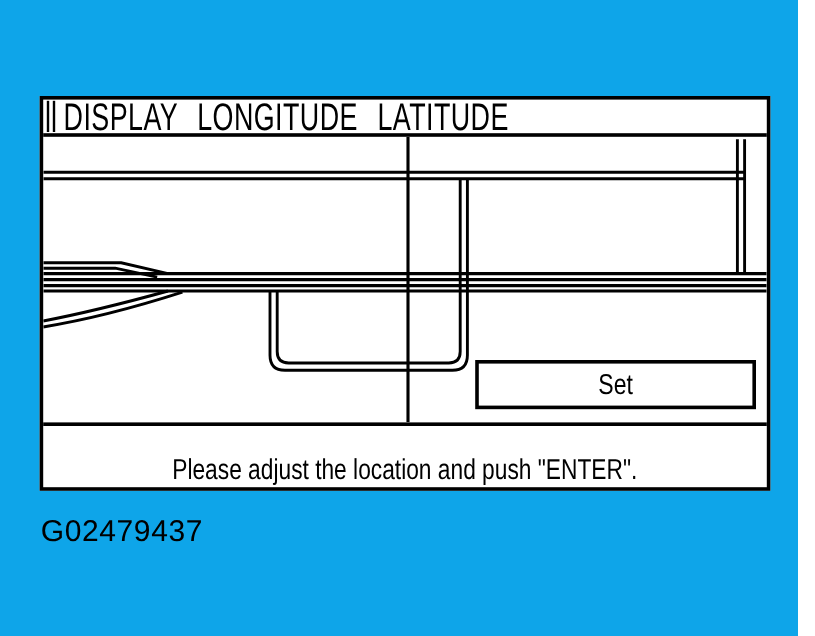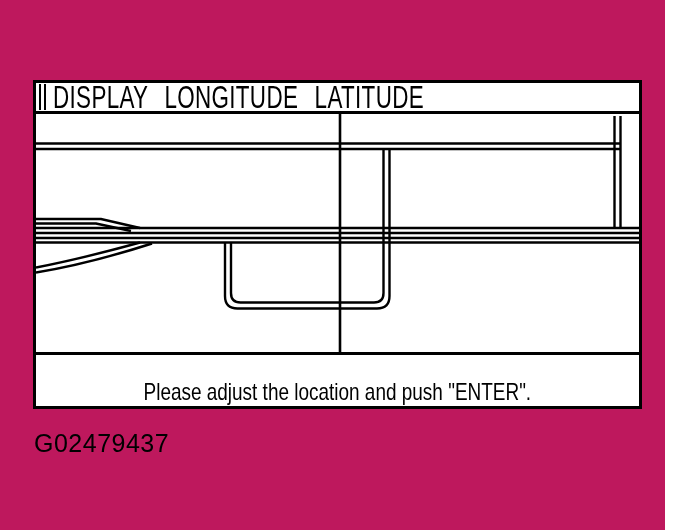--- a/index.html
+++ b/index.html
@@ -5,21 +5,21 @@
   html, body {
     margin: 0;
     padding: 0;
     background: #ffffff;
     font-family: "Liberation Sans", sans-serif;
   }
   .stage {
     position: relative;
     width: 665px;
     height: 530px;
-    background: #be185d;
+    background: #0ea5e9;
     overflow: hidden;
     color: #000000;
   }
   
   .device-frame {
     position: absolute;
     left: 33px;
     top: 80px;
     width: 609px;
     height: 329px;
@@ -164,20 +164,23 @@
           <path d="M36,267.5 C70,261 102,253 140,242.5"></path>
           <path d="M36,272.5 C76,266 110,257 152,243.5"></path>
         </g>
 
         <g stroke-width="2.4">
           <path d="M225,242.5 V296 Q225,308.5 237.5,308.5 H377 Q389.5,308.5 389.5,296 V150"></path>
           <path d="M231,242.5 V293 Q231,302.5 240.5,302.5 H374 Q383.5,302.5 383.5,293 V150"></path>
         </g>
       </svg>
 
+      <button class="set-btn" type="button">
+        <span>Set</span>
+      </button>
     </div>
 
     <div class="message-bar">
       <span class="message-text">Please adjust the location and push "ENTER".</span>
     </div>
 
   </div>
 
   <div class="figure-label">G02479437</div>
 

